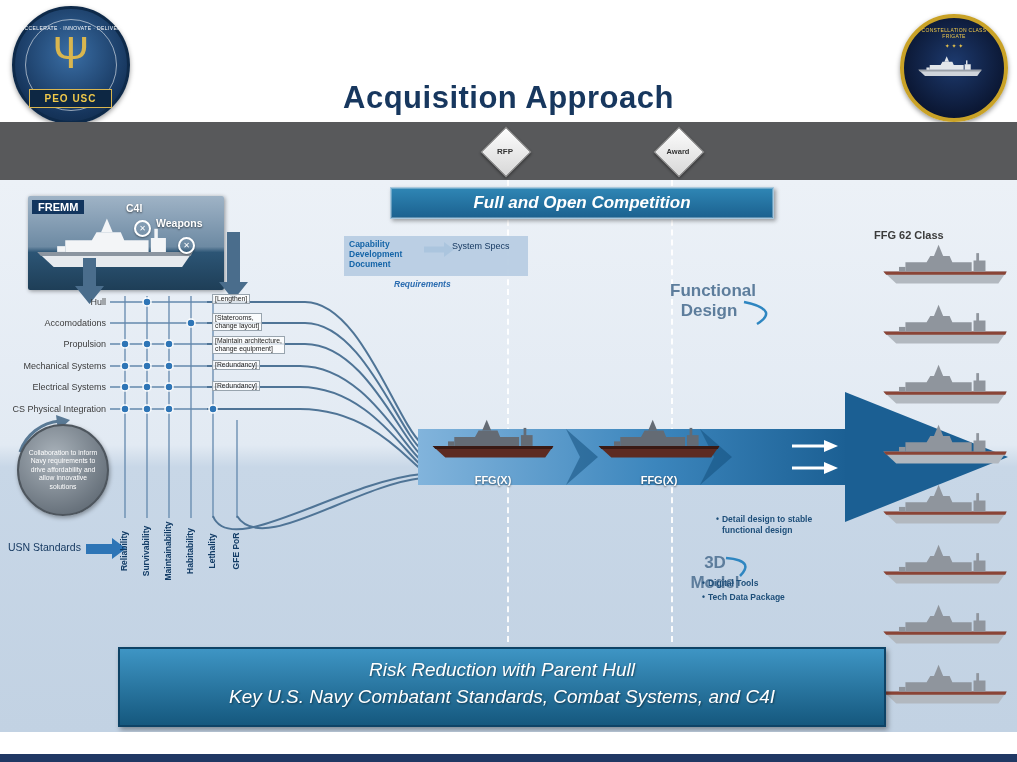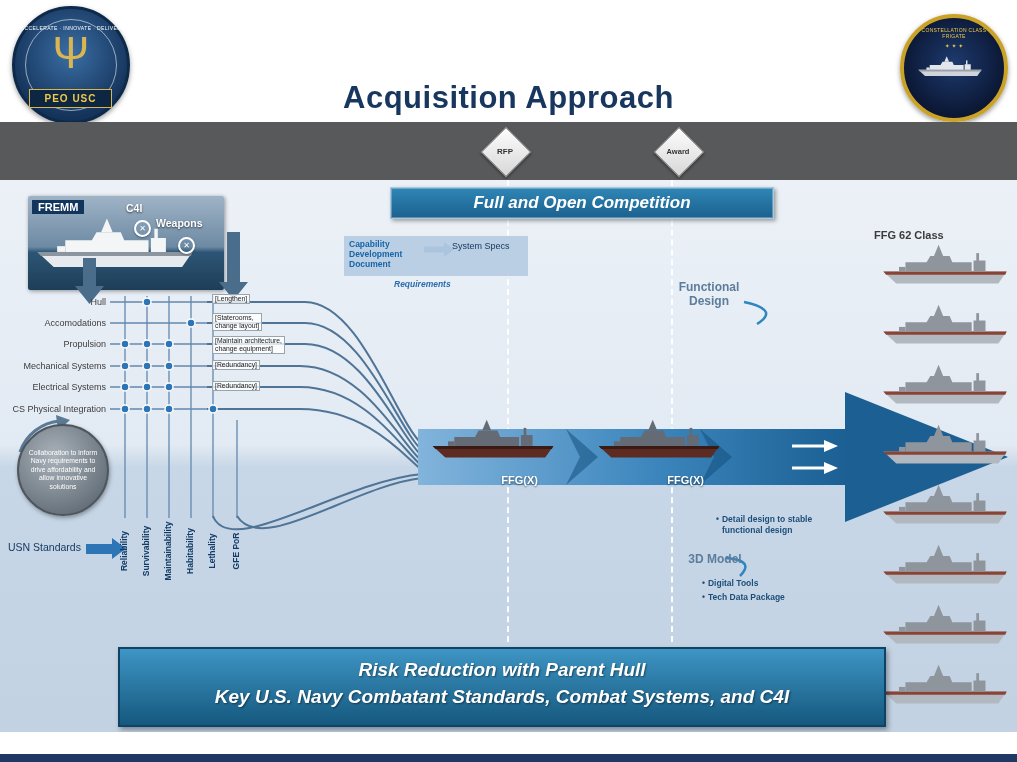--- a/index.html
+++ b/index.html
@@ -79,36 +79,36 @@
   .usn{position:absolute;left:8px;top:541px;font-size:10.5px;font-weight:normal;color:#12365e}
 
   
   .cdd-box{position:absolute;left:344px;top:236px;width:184px;height:40px;background:rgba(182,204,226,.92)}
   .cdd-title{position:absolute;left:349px;top:239px;width:74px;font-size:8.5px;font-weight:bold;
     color:#1565a8;line-height:1.2}
   .cdd-target{position:absolute;left:452px;top:241px;font-size:9px;font-weight:normal;color:#12355e}
   .cdd-caption{position:absolute;left:394px;top:279px;font-size:8.5px;font-weight:bold;
     font-style:italic;color:#2b6cb0}
 
-  .ffgx{position:absolute;width:90px;text-align:right;color:#fff;font-weight:bold;font-size:11px;
+  .ffgx{position:absolute;width:90px;text-align:center;color:#fff;font-weight:bold;font-size:11px;
     text-shadow:0 1px 2px rgba(0,0,0,.55)}
 
-  .fd-title{position:absolute;font-size:12px;font-weight:bold;color:#5d7d9c;text-align:center;line-height:1.15}
+  .fd-title{position:absolute;font-size:17px;font-weight:bold;color:#5d7d9c;text-align:center;line-height:1.15}
   .bgroup{position:absolute;color:#1d4e79;font-weight:bold;font-size:8.5px;line-height:1.3}
   .bitem{display:flex;gap:3px;margin-bottom:5px}
   .bitem::before{content:"•";flex:0 0 auto}
 
   .ffg62-label{position:absolute;left:874px;top:229px;font-size:11px;font-weight:bold;color:#3b3b3b}
 
   .ship{position:absolute;overflow:visible}
 
   .risk-banner{position:absolute;left:118px;top:647px;width:764px;height:76px;
     background:linear-gradient(180deg,#3e95c4,#15587e);border:2px solid #0e4366;
     box-shadow:2px 3px 5px rgba(0,0,0,.35);color:#fff;text-align:center;
-    font-style:italic;font-weight:bold}
+    font-style:italic;font-weight:normal}
   .risk-l1{margin-top:10px;font-size:19px;text-shadow:1px 1px 2px rgba(0,0,0,.45)}
   .risk-l2{margin-top:5px;font-size:19px;text-shadow:1px 1px 2px rgba(0,0,0,.45)}
 
   .footer{position:absolute;top:732px;left:0;width:1017px;height:30px;background:#fff}
   .navy-bar{position:absolute;top:754px;left:0;width:1017px;height:8px;background:#203864}
 </style>
 </head>
 <body>
 
 <div class="slide">

